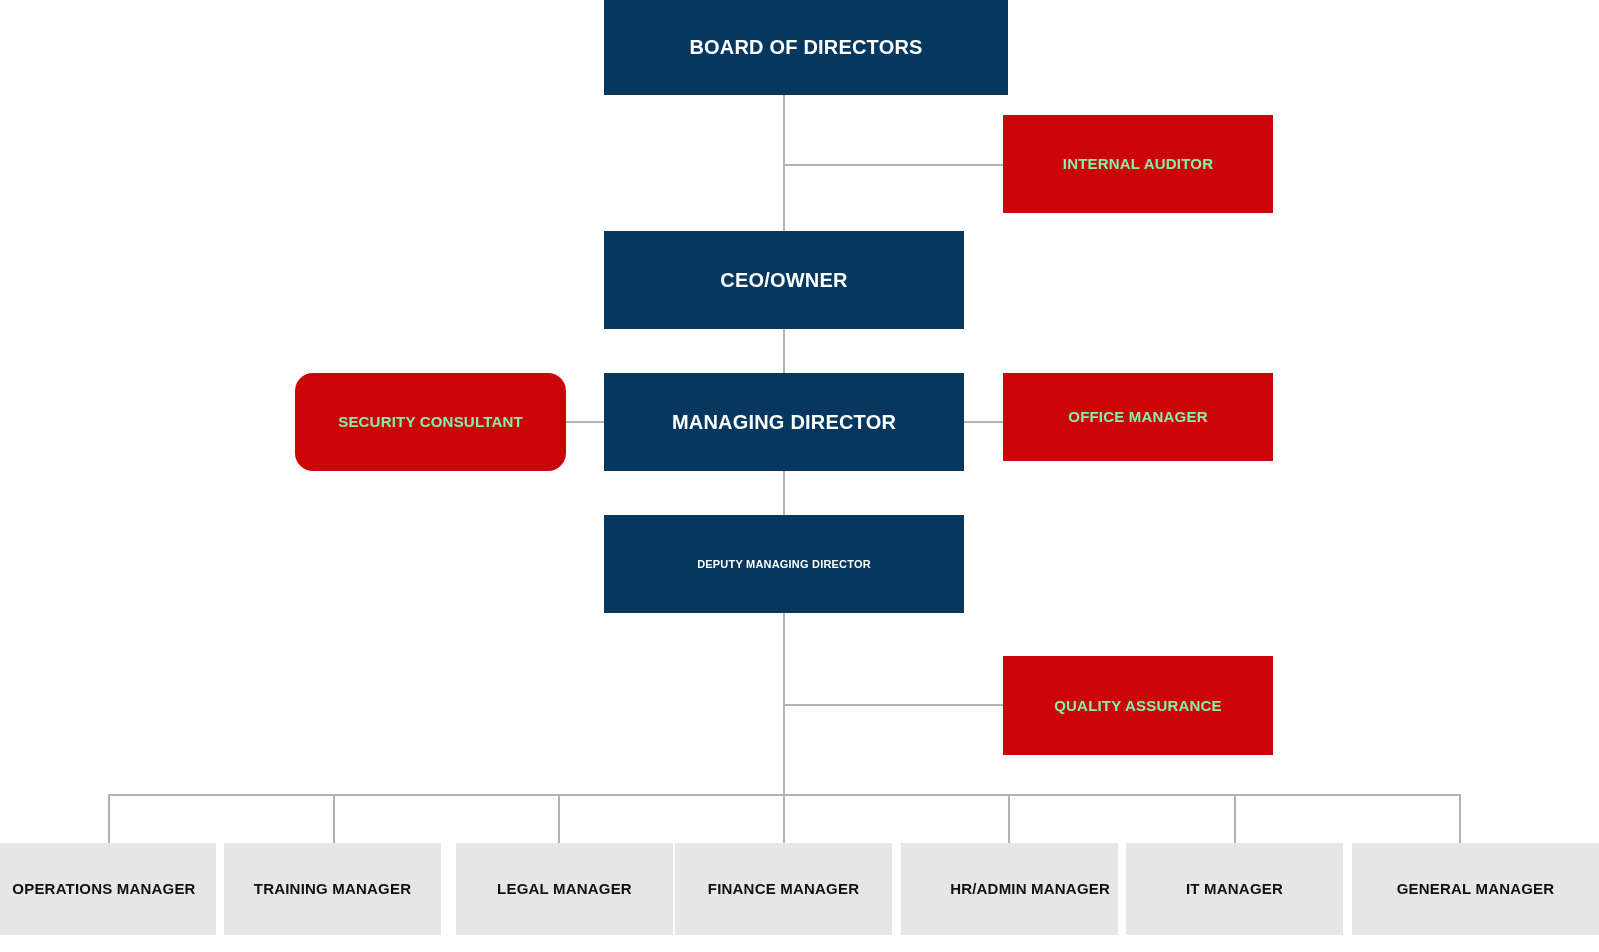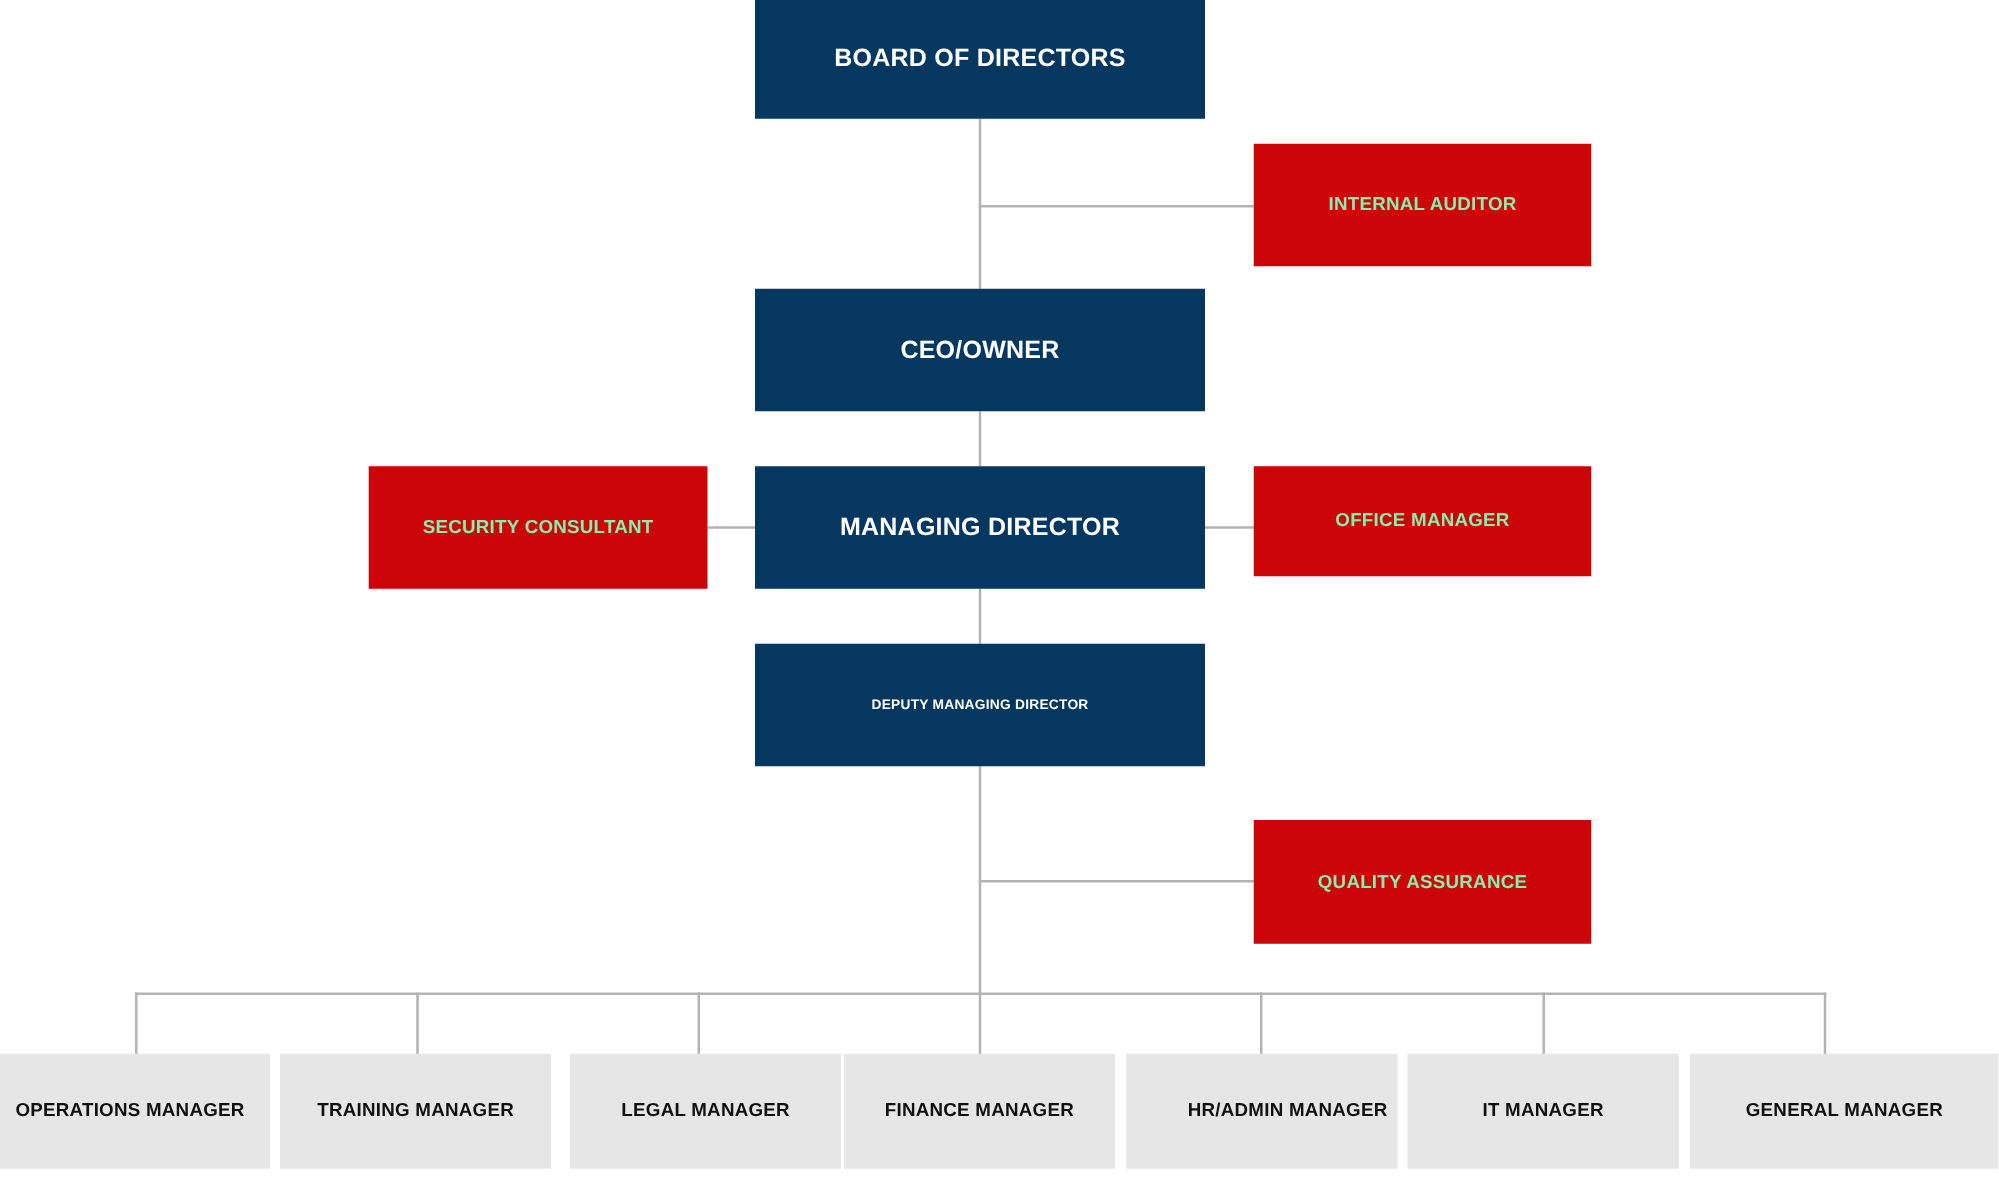--- a/index.html
+++ b/index.html
@@ -78,33 +78,33 @@
   <div class="connector h" style="left:108px; top:794px; width:1353px;"></div>
 
   <div class="connector v" style="left:108px;  top:794px; height:50px;"></div>
   <div class="connector v" style="left:333px;  top:794px; height:50px;"></div>
   <div class="connector v" style="left:558px;  top:794px; height:50px;"></div>
   <div class="connector v" style="left:783px;  top:794px; height:50px;"></div>
   <div class="connector v" style="left:1008px; top:794px; height:50px;"></div>
   <div class="connector v" style="left:1234px; top:794px; height:50px;"></div>
   <div class="connector v" style="left:1459px; top:794px; height:50px;"></div>
 
-  <div class="node navy big" style="left:604px; top:0px; width:360px; height:95px;">
+  <div class="node navy big" style="left:604px; top:0px; width:404px; height:95px;">
     <span>BOARD OF DIRECTORS</span>
   </div>
 
   <div class="node red small" style="left:1003px; top:115px; width:270px; height:98px;">
     <span>INTERNAL AUDITOR</span>
   </div>
 
   <div class="node navy big" style="left:604px; top:231px; width:360px; height:98px;">
     <span>CEO/OWNER</span>
   </div>
 
-  <div class="node red small" style="left:295px; top:373px; width:271px; height:98px;">
+  <div class="node red small" style="left:295px; top:373px; width:271px; height:98px;border-radius:18px;">
     <span>SECURITY CONSULTANT</span>
   </div>
 
   <div class="node navy big" style="left:604px; top:373px; width:360px; height:98px;text-align:center;">
     <span>MANAGING DIRECTOR</span>
   </div>
 
   <div class="node red small" style="left:1003px; top:373px; width:270px; height:88px;">
     <span>OFFICE MANAGER</span>
   </div>

